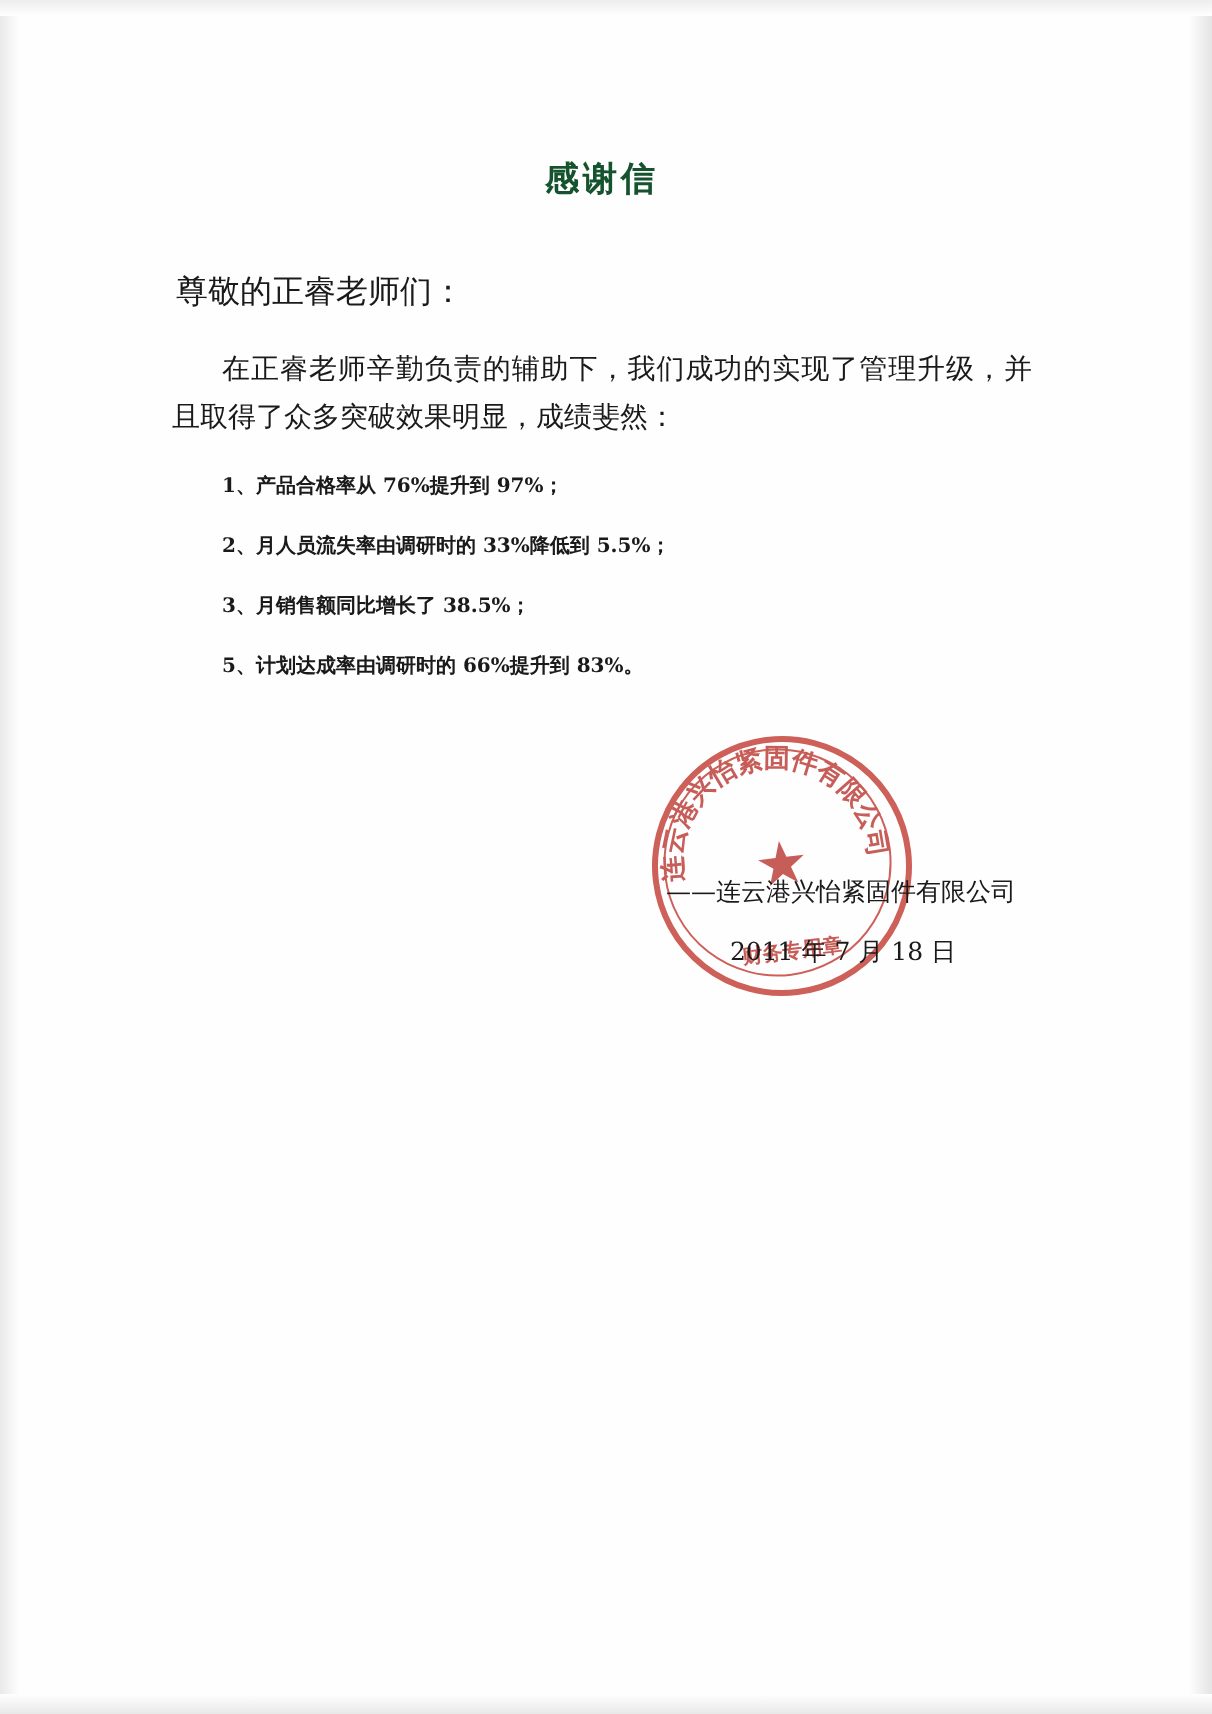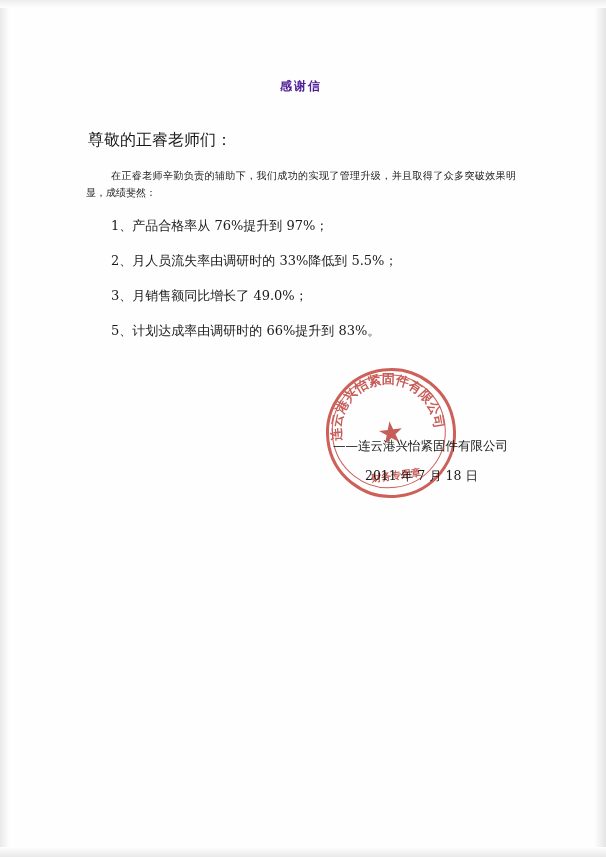--- a/index.html
+++ b/index.html
@@ -52,55 +52,56 @@
 
   .content {
     position: absolute;
     left: 86px;
     top: 78px;
     width: 430px;
   }
 
   .doc-title {
     text-align: center;
-    font-size: 12px;
+    font-size: 17px;
     font-weight: bold;
     letter-spacing: 2px;
     margin: 0 0 32px 0;
-    color: #4c1d95;
+    color: #14532d;
   }
 
   .salutation {
     font-size: 16px;
     margin: 0 0 14px 0;
     text-indent: 0;
     padding-left: 2px;
     line-height: 1.6;
   }
 
   .greeting {
     font-size: 12.5px;
     margin: 0 0 14px 0;
     text-indent: 25px;
     line-height: 1.6;
   }
 
   .para {
-    font-size: 10px;
+    font-size: 14px;
     margin: 0 0 13px 0;
     line-height: 1.75;
     text-indent: 25px;
     text-align: justify;
   }
 
   .list-item {
-    font-size: 13px;
+    font-size: 10px;
     margin: 0 0 13px 0;
     line-height: 1.7;
     text-indent: 25px;
+    font-weight: bold;
   }
 
   .closing-block {
     position: relative;
     margin-top: 48px;
     height: 120px;
   }
 
   .signature-line {
     position: absolute;
@@ -181,21 +182,21 @@
 
     <h1 class="doc-title">感谢信</h1>
 
     <p class="salutation">尊敬的正睿老师们：</p>
 
 
     <p class="para">在正睿老师辛勤负责的辅助下，我们成功的实现了管理升级，并且取得了众多突破效果明显，成绩斐然：</p>
 
     <p class="list-item">1、产品合格率从 76%提升到 97%；</p>
     <p class="list-item">2、月人员流失率由调研时的 33%降低到 5.5%；</p>
-    <p class="list-item">3、月销售额同比增长了 49.0%；</p>
+    <p class="list-item">3、月销售额同比增长了 38.5%；</p>
     <p class="list-item">5、计划达成率由调研时的 66%提升到 83%。</p>
 
 
     <div class="closing-block">
 
       <div class="seal">
         <div class="seal-inner"></div>
         <svg class="seal-text-svg" width="118" height="118" viewBox="0 0 118 118">
           <defs>
             <path id="sealArc" d="M 12,59 A 47,47 0 0 1 106,59"></path>

